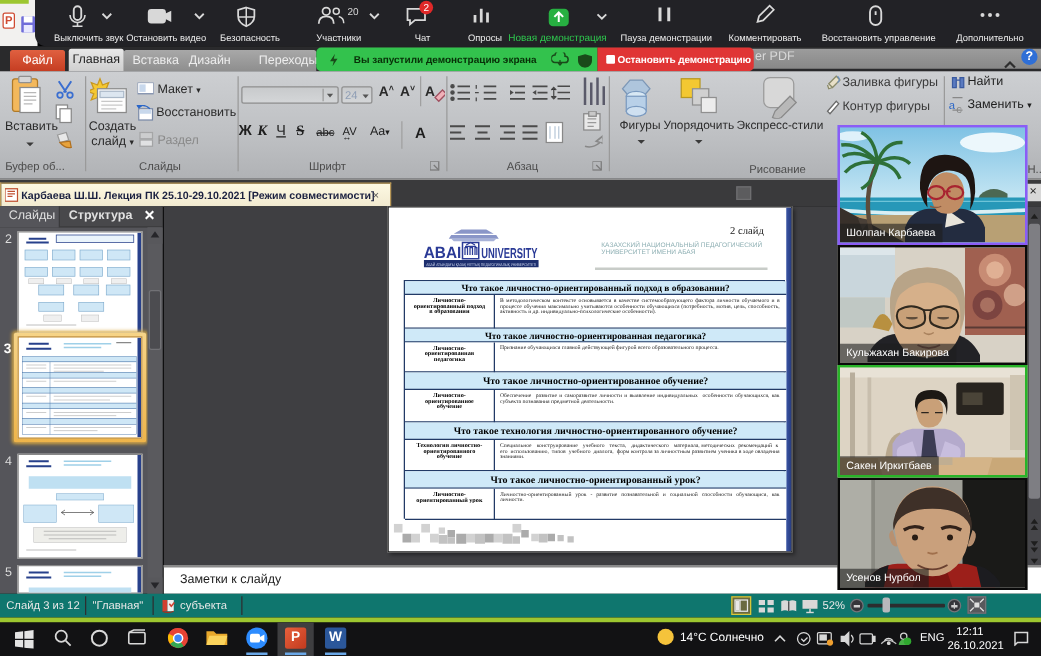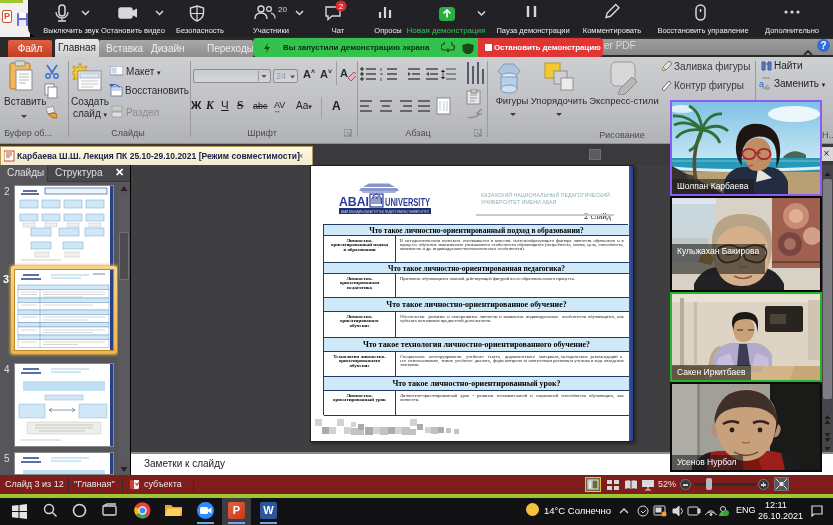--- a/index.html
+++ b/index.html
@@ -304,21 +304,21 @@
   </div>
   <div class="abs" style="left:589px;top:5px;width:12px;height:11px;background:#5c5c5e;border:1px solid #6e6e70;"></div>
   <div class="abs" style="left:820px;top:3px;width:13px;height:14px;background:#d8d8d8;color:#2a2a2a;font-size:10px;text-align:center;line-height:13px;">×</div>
 </div>
 
 <div id="leftpanel" class="abs" style="left:0;top:165px;width:130px;height:310px;background:#55555a;border-right:1px solid #323234;">
 
   <div class="abs" style="left:0;top:0;width:130px;height:17px;background:#48484b;border-bottom:1px solid #3a3a3c;color:#e0e0e0;font-size:10px;">
     <span class="abs" style="left:0;top:0;width:48px;height:17px;background:#55555a;border-right:1px solid #3a3a3c;"></span>
       <span class="abs" style="left:7px;top:2px;">Слайды</span>
-    <span class="abs" style="left:55px;top:2px;">Структура</span>
+    <span class="abs" style="left:55px;top:2px;font-weight:bold;">Структура</span>
     <span class="abs" style="left:115px;top:1px;font-size:11px;font-weight:bold;color:#fff;">✕</span>
   </div>
 
   <div class="abs" style="left:4px;top:21px;font-size:10px;color:#ddd;">2</div>
   <div class="abs" style="left:14px;top:20px;width:100px;height:82px;background:#fff;border:1px solid #888;overflow:hidden;">
     <svg width="98" height="80" viewBox="0 0 98 80">
       <rect x="95" y="0" width="3" height="80" fill="#27408b"></rect>
       <rect x="4" y="3" width="22" height="8" fill="#fff"></rect>
         <path d="M6 8 h18 M8 5 h14" stroke="#27408b" stroke-width="1.5"></path>
       <rect x="30" y="2" width="62" height="6" fill="#eaf4fb" stroke="#27408b" stroke-width=".6"></rect>
@@ -429,21 +429,21 @@
     <svg class="abs" style="left:28px;top:13px;" width="92" height="35" viewBox="0 0 92 35">
       <path d="M20 12 h40 l-2 -3 h-36 z M24 8 h32 l-6 -3.5 h-20 z" fill="#8a96c8"></path>
       <path d="M22 12 l2 2 h32 l2 -2" fill="#a8b2d8"></path>
       <text x="0" y="27" font-size="13" font-weight="bold" fill="#2a3a96" font-family="Liberation Sans" textLength="30" lengthAdjust="spacingAndGlyphs">ABAI</text>
       <rect x="31" y="15" width="13" height="13" fill="#fff" stroke="#2a3a96" stroke-width="1.2"></rect>
       <path d="M33 25 v-6 h2 v6 M37 25 v-6 h2 v6 M41 25 v-6 h1.5 v6 M33 18 h9 M34 17 l3.5 -2 3.5 2" stroke="#2a3a96" fill="none"></path>
       <text x="46" y="27" font-size="11.5" font-weight="bold" fill="#2a3a96" font-family="Liberation Sans" textLength="45" lengthAdjust="spacingAndGlyphs">UNIVERSITY</text>
       <rect x="0" y="29" width="92" height="6" fill="#1d2f6e"></rect>
       <text x="2" y="33.5" font-size="3.2" fill="#d0d8f0" textLength="88" lengthAdjust="spacingAndGlyphs">АБАЙ АТЫНДАҒЫ ҚАЗАҚ ҰЛТТЫҚ ПЕДАГОГИКАЛЫҚ УНИВЕРСИТЕТІ</text>
     </svg>
-    <div class="abs" style="left:273px;top:13px;font-size:8.5px;color:#1a1a1a;font-family:'Liberation Serif',serif;margin-top:32px;">2 слайд</div>
+    <div class="abs" style="left:273px;top:13px;font-size:8.5px;color:#1a1a1a;font-family:'Liberation Serif',serif;">2 слайд</div>
     <div class="abs" style="left:170px;top:27px;width:200px;font-size:8.5px;line-height:9.5px;color:#8fb0b4;transform:scale(.62);transform-origin:0 0;white-space:nowrap;">КАЗАХСКИЙ НАЦИОНАЛЬНЫЙ ПЕДАГОГИЧЕСКИЙ<br>УНИВЕРСИТЕТ ИМЕНИ АБАЯ</div>
     <div class="abs" style="left:165px;top:48px;width:138px;height:2px;background:#c8ccc8;"></div>
 
     <div class="abs" style="left:12px;top:58px;width:305px;height:191px;border:1px solid #223a66;font-family:'Liberation Serif',serif;">
       <div class="abs trh" style="top:0;height:11px;">Что такое личностно-ориентированный подход в образовании?</div>
       <div class="abs trl" style="top:11px;height:27px;">
           <span>Личностно-<br>ориентированный подход<br>в образовании</span>
         </div>
       <div class="abs trr" style="top:11px;height:27px;">
           <span>В методологическом контексте основывается в качестве системообразующего фактора личности обучаемого и в процессе обучения максимально учитываются особенности обучающихся (потребность, мотив, цель, способность, активность и др. индивидуально-психологические особенности).</span>
@@ -530,21 +530,21 @@
       <path d="M2.5 20 l3 4 3 -4 z M2.5 25 l3 4 3 -4 z"></path>
       <path d="M2.5 34 l3 4 3 -4 z"></path>
     </svg>
   </div>
 </div>
 
 <div class="abs" style="left:131px;top:452px;width:702px;height:23px;background:#fff;border-top:2px solid #8a8a8a;">
   <div class="abs" style="left:13px;top:4px;font-size:10px;color:#1c1c1c;">Заметки к слайду</div>
 </div>
 
-<div id="statusbar" class="abs" style="left:0;top:475px;width:833px;height:19px;background:#7f1d1d;color:#e8e8e8;font-size:9px;">
+<div id="statusbar" class="abs" style="left:0;top:475px;width:833px;height:19px;background:#0f766e;color:#e8e8e8;font-size:9px;">
   <span class="abs" style="left:5px;top:4px;">Слайд 3 из 12</span>
   <div class="abs" style="left:68px;top:2px;width:1px;height:15px;background:#2e2e30;"></div>
   <span class="abs" style="left:74px;top:4px;">"Главная"</span>
   <div class="abs" style="left:122px;top:2px;width:1px;height:15px;background:#2e2e30;"></div>
   <svg class="abs" style="left:128px;top:3px;" width="13" height="13">
       <path d="M2 2 h4 v9 h-4 z" fill="#d04030"></path>
       <path d="M6 2 h5 v9 h-5 z" fill="#f0f0f0"></path>
       <path d="M2 11 q4 2 9 0" stroke="#a03020" fill="none"></path>
       <path d="M7.5 5 l1.5 2 2.5 -3" stroke="#d04030" stroke-width="1.2" fill="none"></path>
     </svg>
@@ -714,21 +714,21 @@
       <path d="M26 64 q7 -20 16 -3 l-3 6 z" fill="#b89040"></path>
       <path d="M22 92 v-6 q8 -16 24 -17 h42 q16 1 24 17 v6 z" fill="#222226"></path>
       <path d="M46 74 q-8 -16 -4 -36 q6 -22 28 -22 q22 0 28 22 q4 20 -4 36 q-7 14 -24 14 q-17 0 -24 -14z" fill="#d6b08a"></path>
       <path d="M40 48 q-2 -32 30 -32 q32 0 30 32 q0 10 -4 18 q2 -24 -6 -30 q-9 -8 -20 -8 q-11 0 -20 8 q-8 6 -6 30 q-4 -8 -4 -18z" fill="#b8a488"></path>
       <path d="M47 50 q10 -6 20 0 q3 10 -2 12 q-13 6 -18 -2 q-3 -6 0 -10z M93 50 q-10 -6 -20 0 q-3 10 2 12 q13 6 18 -2 q3 -6 0 -10z" fill="#c8a078" stroke="#30291f" stroke-width="1.6"></path>
       <path d="M66 50 h8" stroke="#30291f" stroke-width="1.4"></path>
       <path d="M53 56 q5 2 9 0 M78 56 q5 2 9 0" stroke="#5c4c3c" stroke-width="1.2"></path>
       <path d="M67 68 q4 3 8 0" stroke="#a8805c" stroke-width="1.2" fill="none"></path>
       <path d="M62 78 q9 5 18 0" stroke="#8a5848" stroke-width="1.5" fill="none"></path>
     </svg>
-    <div class="abs" style="left:0;bottom:16px;background:rgba(30,30,30,.6);color:#fff;font-size:8.5px;padding:2px 6px 18px 5px;">Кульжахан Бакирова</div>
+    <div class="abs" style="left:0;bottom:0;background:rgba(30,30,30,.6);color:#fff;font-size:8.5px;padding:2px 6px 3px 5px;">Кульжахан Бакирова</div>
   </div>
 
   <div class="abs" style="left:0;top:282px;width:152px;height:90px;border:2px solid #0a0a0a;background:#8a8a84;overflow:hidden;">
     <svg width="148" height="86" viewBox="0 0 148 86">
       <rect width="148" height="86" fill="#a0a098"></rect>
       <rect x="0" y="0" width="26" height="86" fill="#aeaea6"></rect>
       <rect x="98" y="0" width="50" height="86" fill="#1a1a18"></rect>
       <rect x="25" y="0" width="3" height="86" fill="#8a8a82"></rect>
       <path d="M20 86 v-4 q9 -14 26 -15 h52 q17 1 26 15 v4 z" fill="#9c1f1a"></path>
       <path d="M20 86 v-4 q7 -11 19 -14 l-4 18 z M128 86 v-4 q-7 -11 -19 -14 l4 18 z" fill="#1c1c20"></path>

